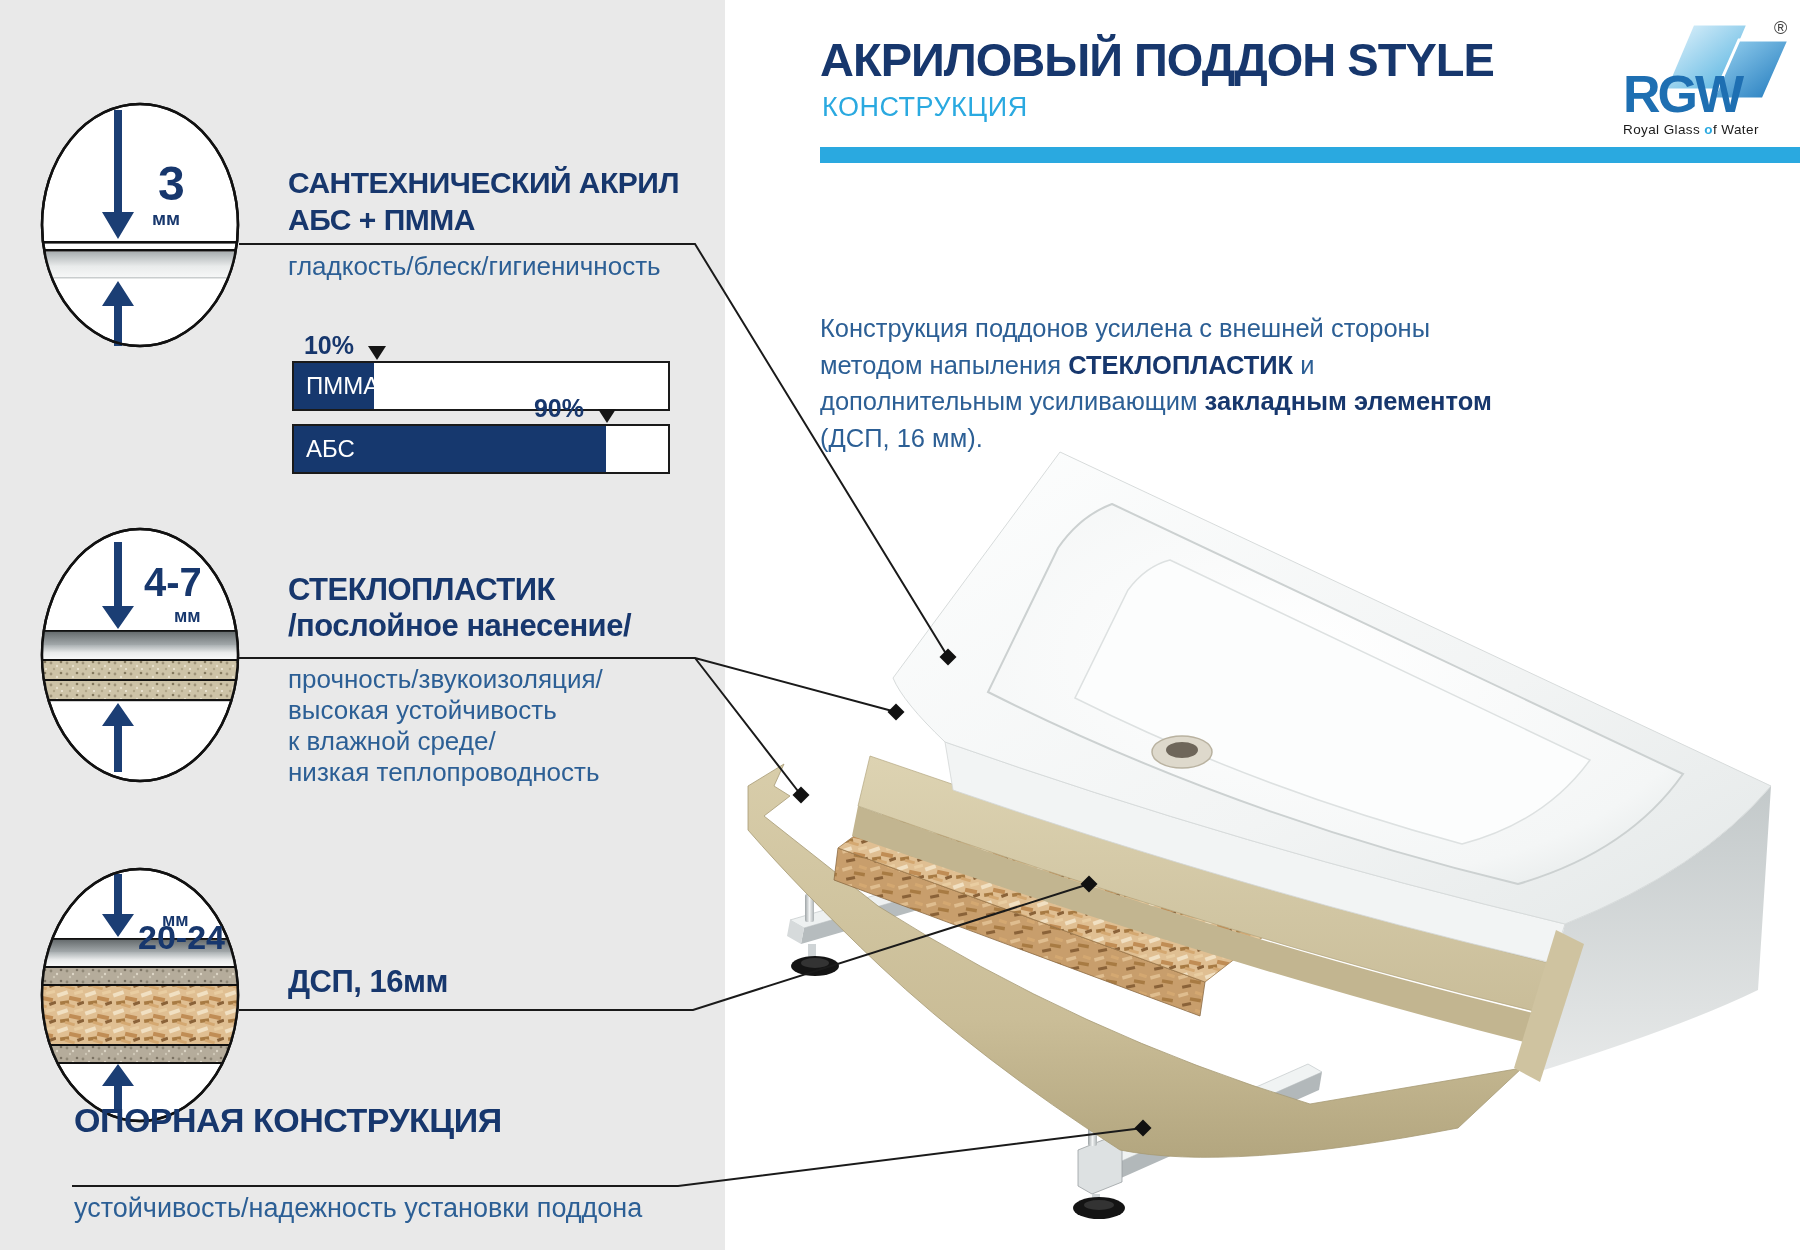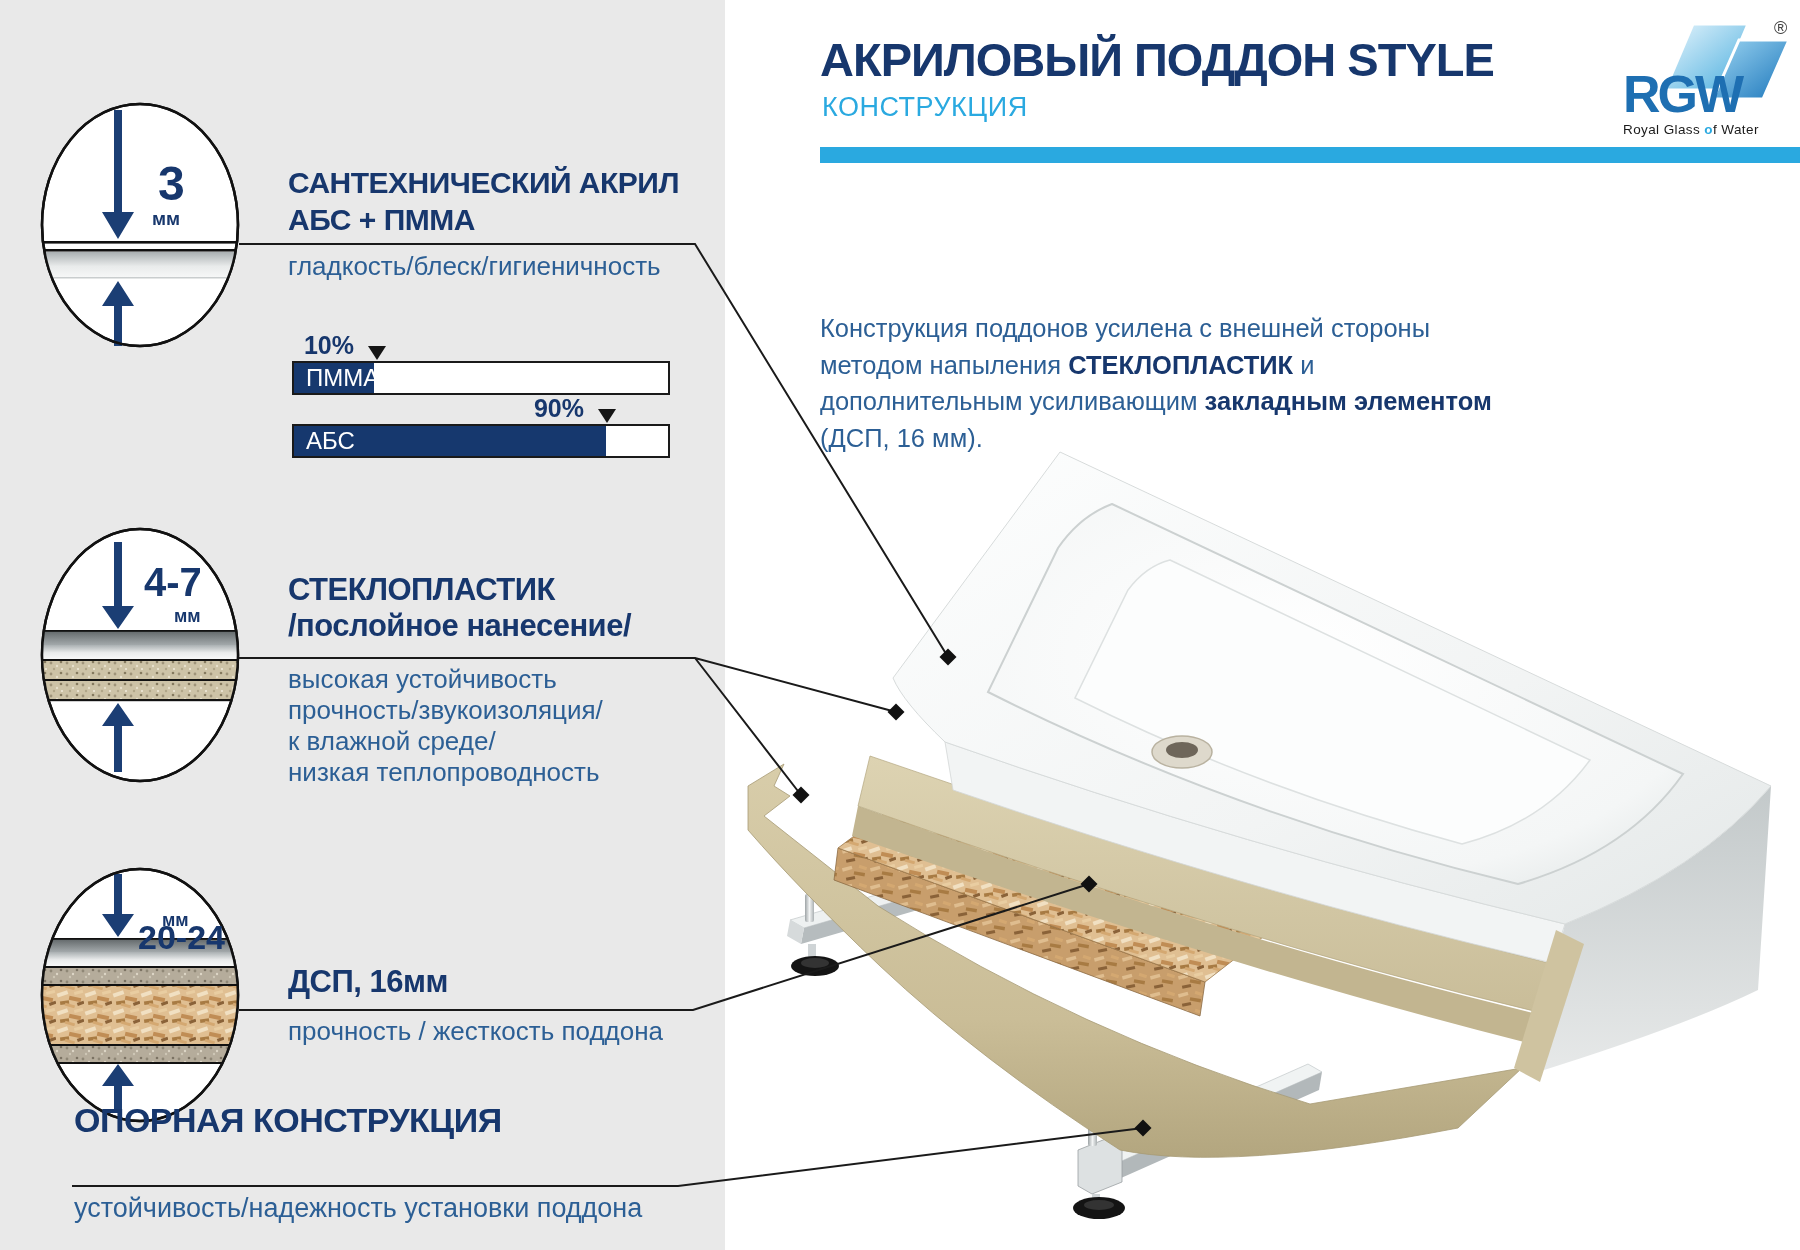--- a/index.html
+++ b/index.html
@@ -10,21 +10,21 @@
   .abs{position:absolute;}
   .h-main{font-size:47px;font-weight:800;letter-spacing:-1px;color:#17376d;white-space:nowrap;}
   .h-sub{font-size:27px;font-weight:400;letter-spacing:.5px;color:#2aa9e0;}
   .cyanbar{position:absolute;left:820px;top:147px;width:980px;height:16px;background:#2aa9e0;}
   .para{position:absolute;left:820px;width:700px;font-size:25.5px;line-height:36.5px;color:#2c5f95;white-space:pre-wrap;}
   .para .b{font-weight:700;color:#17376d;}
   .sec-title{font-weight:800;color:#17376d;letter-spacing:-.5px;white-space:nowrap;}
   .sec-sub{color:#2c5f95;white-space:nowrap;}
   .measure-num{font-weight:800;color:#17376d;white-space:nowrap;}
   .measure-unit{font-weight:800;color:#17376d;}
-  .bar{position:absolute;left:292px;width:378px;height:34px;border:2px solid #1a1a1a;background:#fff;box-sizing:border-box;}
+  .bar{position:absolute;left:292px;width:378px;height:50px;border:2px solid #1a1a1a;background:#fff;box-sizing:border-box;}
   .bar-fill{position:absolute;left:0;top:0;bottom:0;background:#16386e;display:flex;align-items:center;}
   .bar-label{color:#fff;font-size:24px;padding-left:12px;white-space:nowrap;}
   .pct{position:absolute;font-weight:700;color:#17376d;font-size:25px;text-align:center;width:74px;}
   .tri{position:absolute;width:0;height:0;border-left:9px solid transparent;border-right:9px solid transparent;border-top:14px solid #151515;}
   .logo-rgw{position:absolute;left:1623px;top:64px;font-size:52px;font-weight:800;letter-spacing:-3px;color:#1e6fb2;}
   .logo-reg{position:absolute;left:1774px;top:18px;font-size:18px;color:#444;}
   .logo-tag{position:absolute;left:1623px;top:122px;font-size:13.5px;color:#1a1a1a;letter-spacing:.4px;white-space:nowrap;}
   .logo-tag .drop{color:#2aa9e0;font-weight:700;}
 </style>
 </head>
@@ -271,27 +271,26 @@
       </div>
   </div>
 
   <div class="abs measure-num" style="left:144px;top:560px;font-size:40px;">4-7</div>
   <div class="abs measure-unit" style="left:174px;top:606px;font-size:18px;">мм</div>
   <div class="abs sec-title" style="left:288px;top:572px;font-size:31px;line-height:36px;">
     <div>СТЕКЛОПЛАСТИК</div>
     <div>/послойное нанесение/</div>
   </div>
   <div class="abs sec-sub" style="left:288px;top:664px;font-size:26px;line-height:31px;">
+    <div>прочность/звукоизоляция/</div>
     <div>высокая устойчивость</div>
-    <div>прочность/звукоизоляция/</div>
     <div>к влажной среде/</div>
     <div>низкая теплопроводность</div>
   </div>
 
   <div class="abs measure-num" style="left:138px;top:872px;font-size:34px;margin-top:46px;">20-24</div>
   <div class="abs measure-unit" style="left:162px;top:910px;font-size:18px;">мм</div>
   <div class="abs sec-title" style="left:288px;top:964px;font-size:31px;">ДСП, 16мм</div>
-  <div class="abs sec-sub" style="left:288px;top:1016px;font-size:26px;">прочность / жесткость поддона</div>
 
   <div class="abs sec-title" style="left:74px;top:1101px;font-size:34px;">ОПОРНАЯ КОНСТРУКЦИЯ</div>
   <div class="abs sec-sub" style="left:74px;top:1193px;font-size:27px;">устойчивость/надежность установки поддона</div>
 
 </div>
 
 </body></html>

